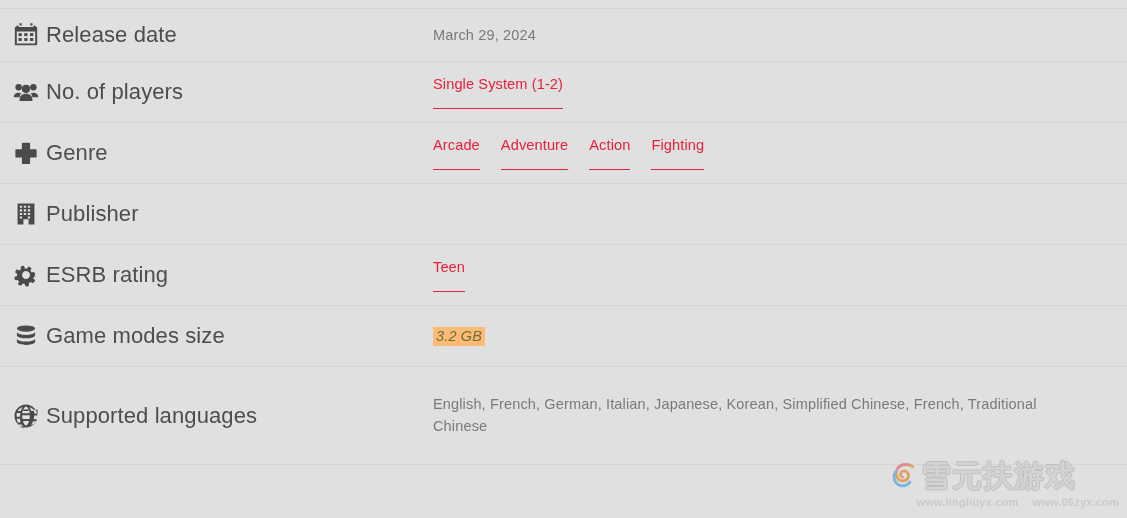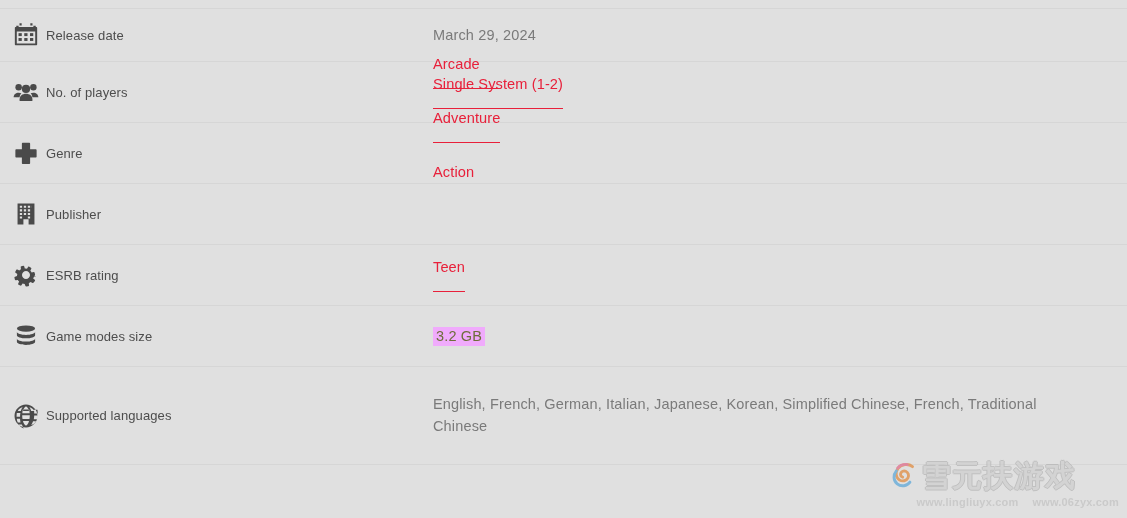--- a/index.html
+++ b/index.html
@@ -43,21 +43,21 @@
   }
   .cell-icon svg {
     display: block;
     fill: #4a4a4a;
   }
 
   .cell-label {
     width: 387px;
     min-width: 387px;
     color: #4d4d4d;
-    font-size: 13px;
+    font-size: 22px;
     letter-spacing: 0.1px;
     padding-left: 0px;
     box-sizing: border-box;
   }
 
   .cell-value {
     flex: 1;
     font-size: 14.5px;
     color: #7a7a7a;
     letter-spacing: 0.15px;
@@ -71,28 +71,28 @@
     border-bottom: 1.6px solid #e8203a;
     font-size: 14.6px;
     padding-bottom: 16px;
     letter-spacing: 0.1px;
     display: inline-block;
   }
 
   .genre-list {
     display: inline-flex;
     gap: 21px;
-    flex-direction: column;
   }
 
   .highlight {
-    background: #f0abfc;
+    background: #fdba74;
     color: #6e6e3a;
     padding: 1px 3px 2px 3px;
     display: inline-block;
+    font-style: italic;
   }
 
   .lang-text {
     line-height: 1.45;
     display: block;
     max-width: 640px;
   }
 
   
   .r0 { height: 53px; }

